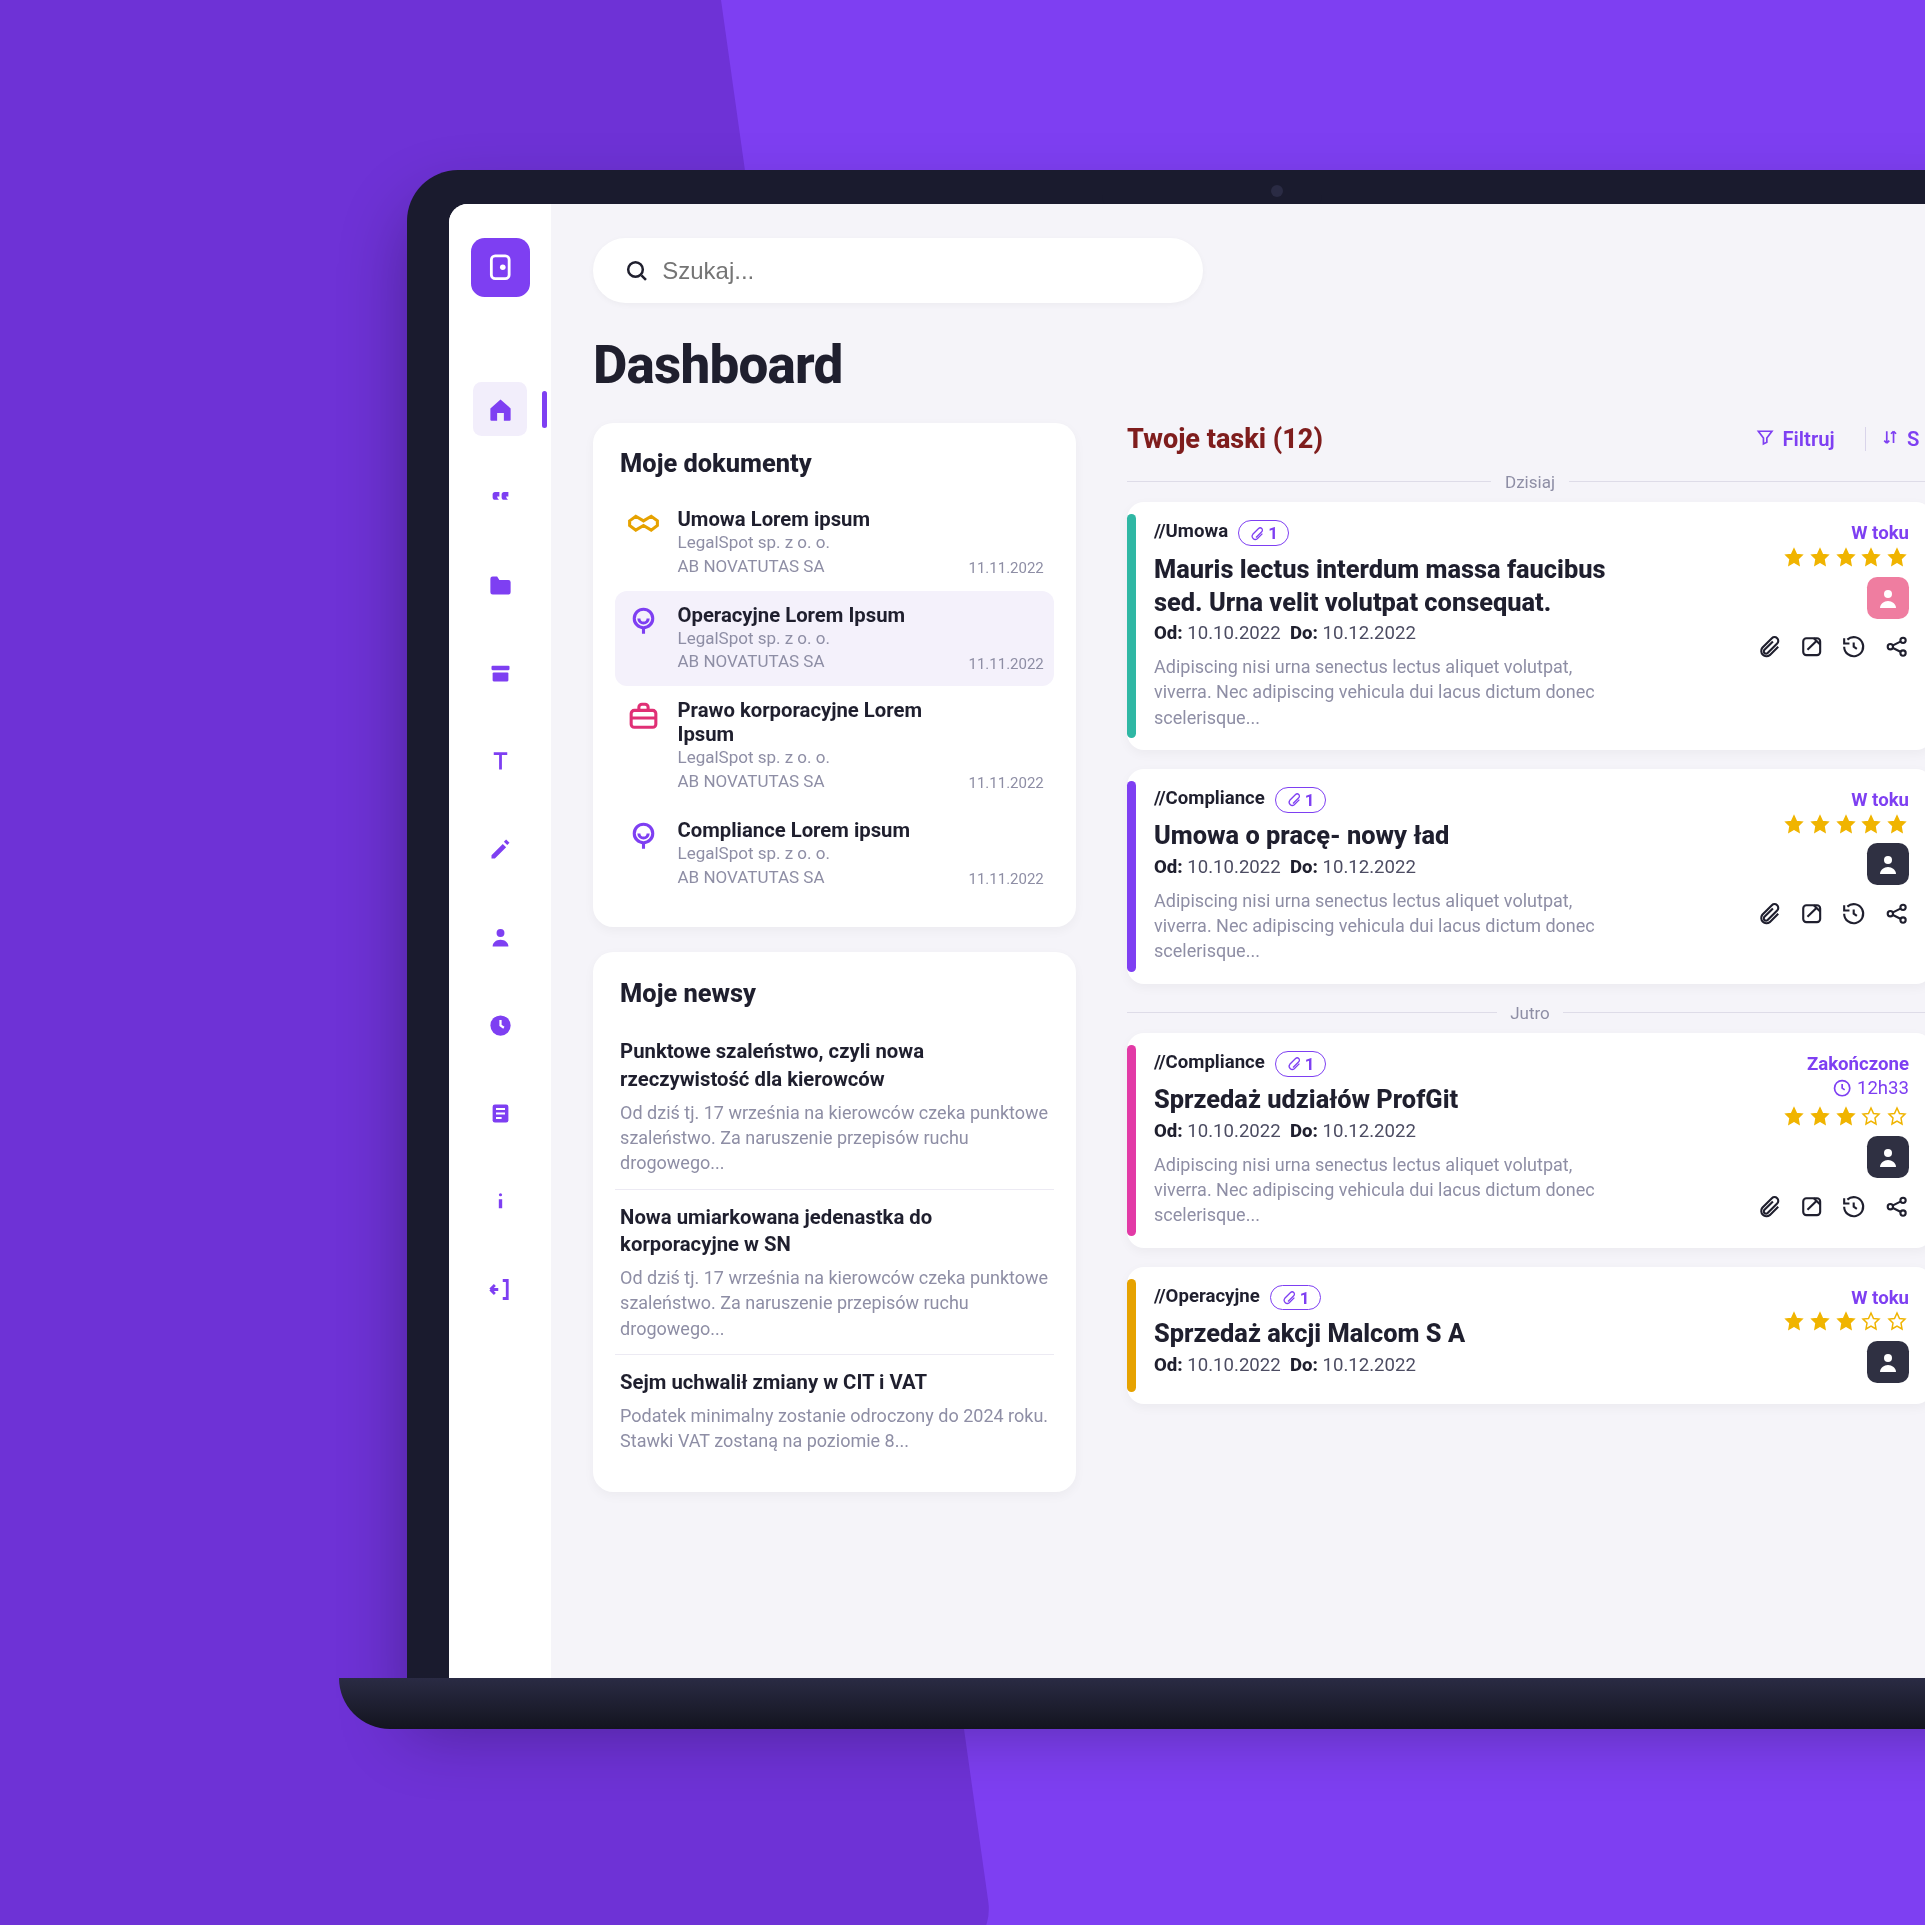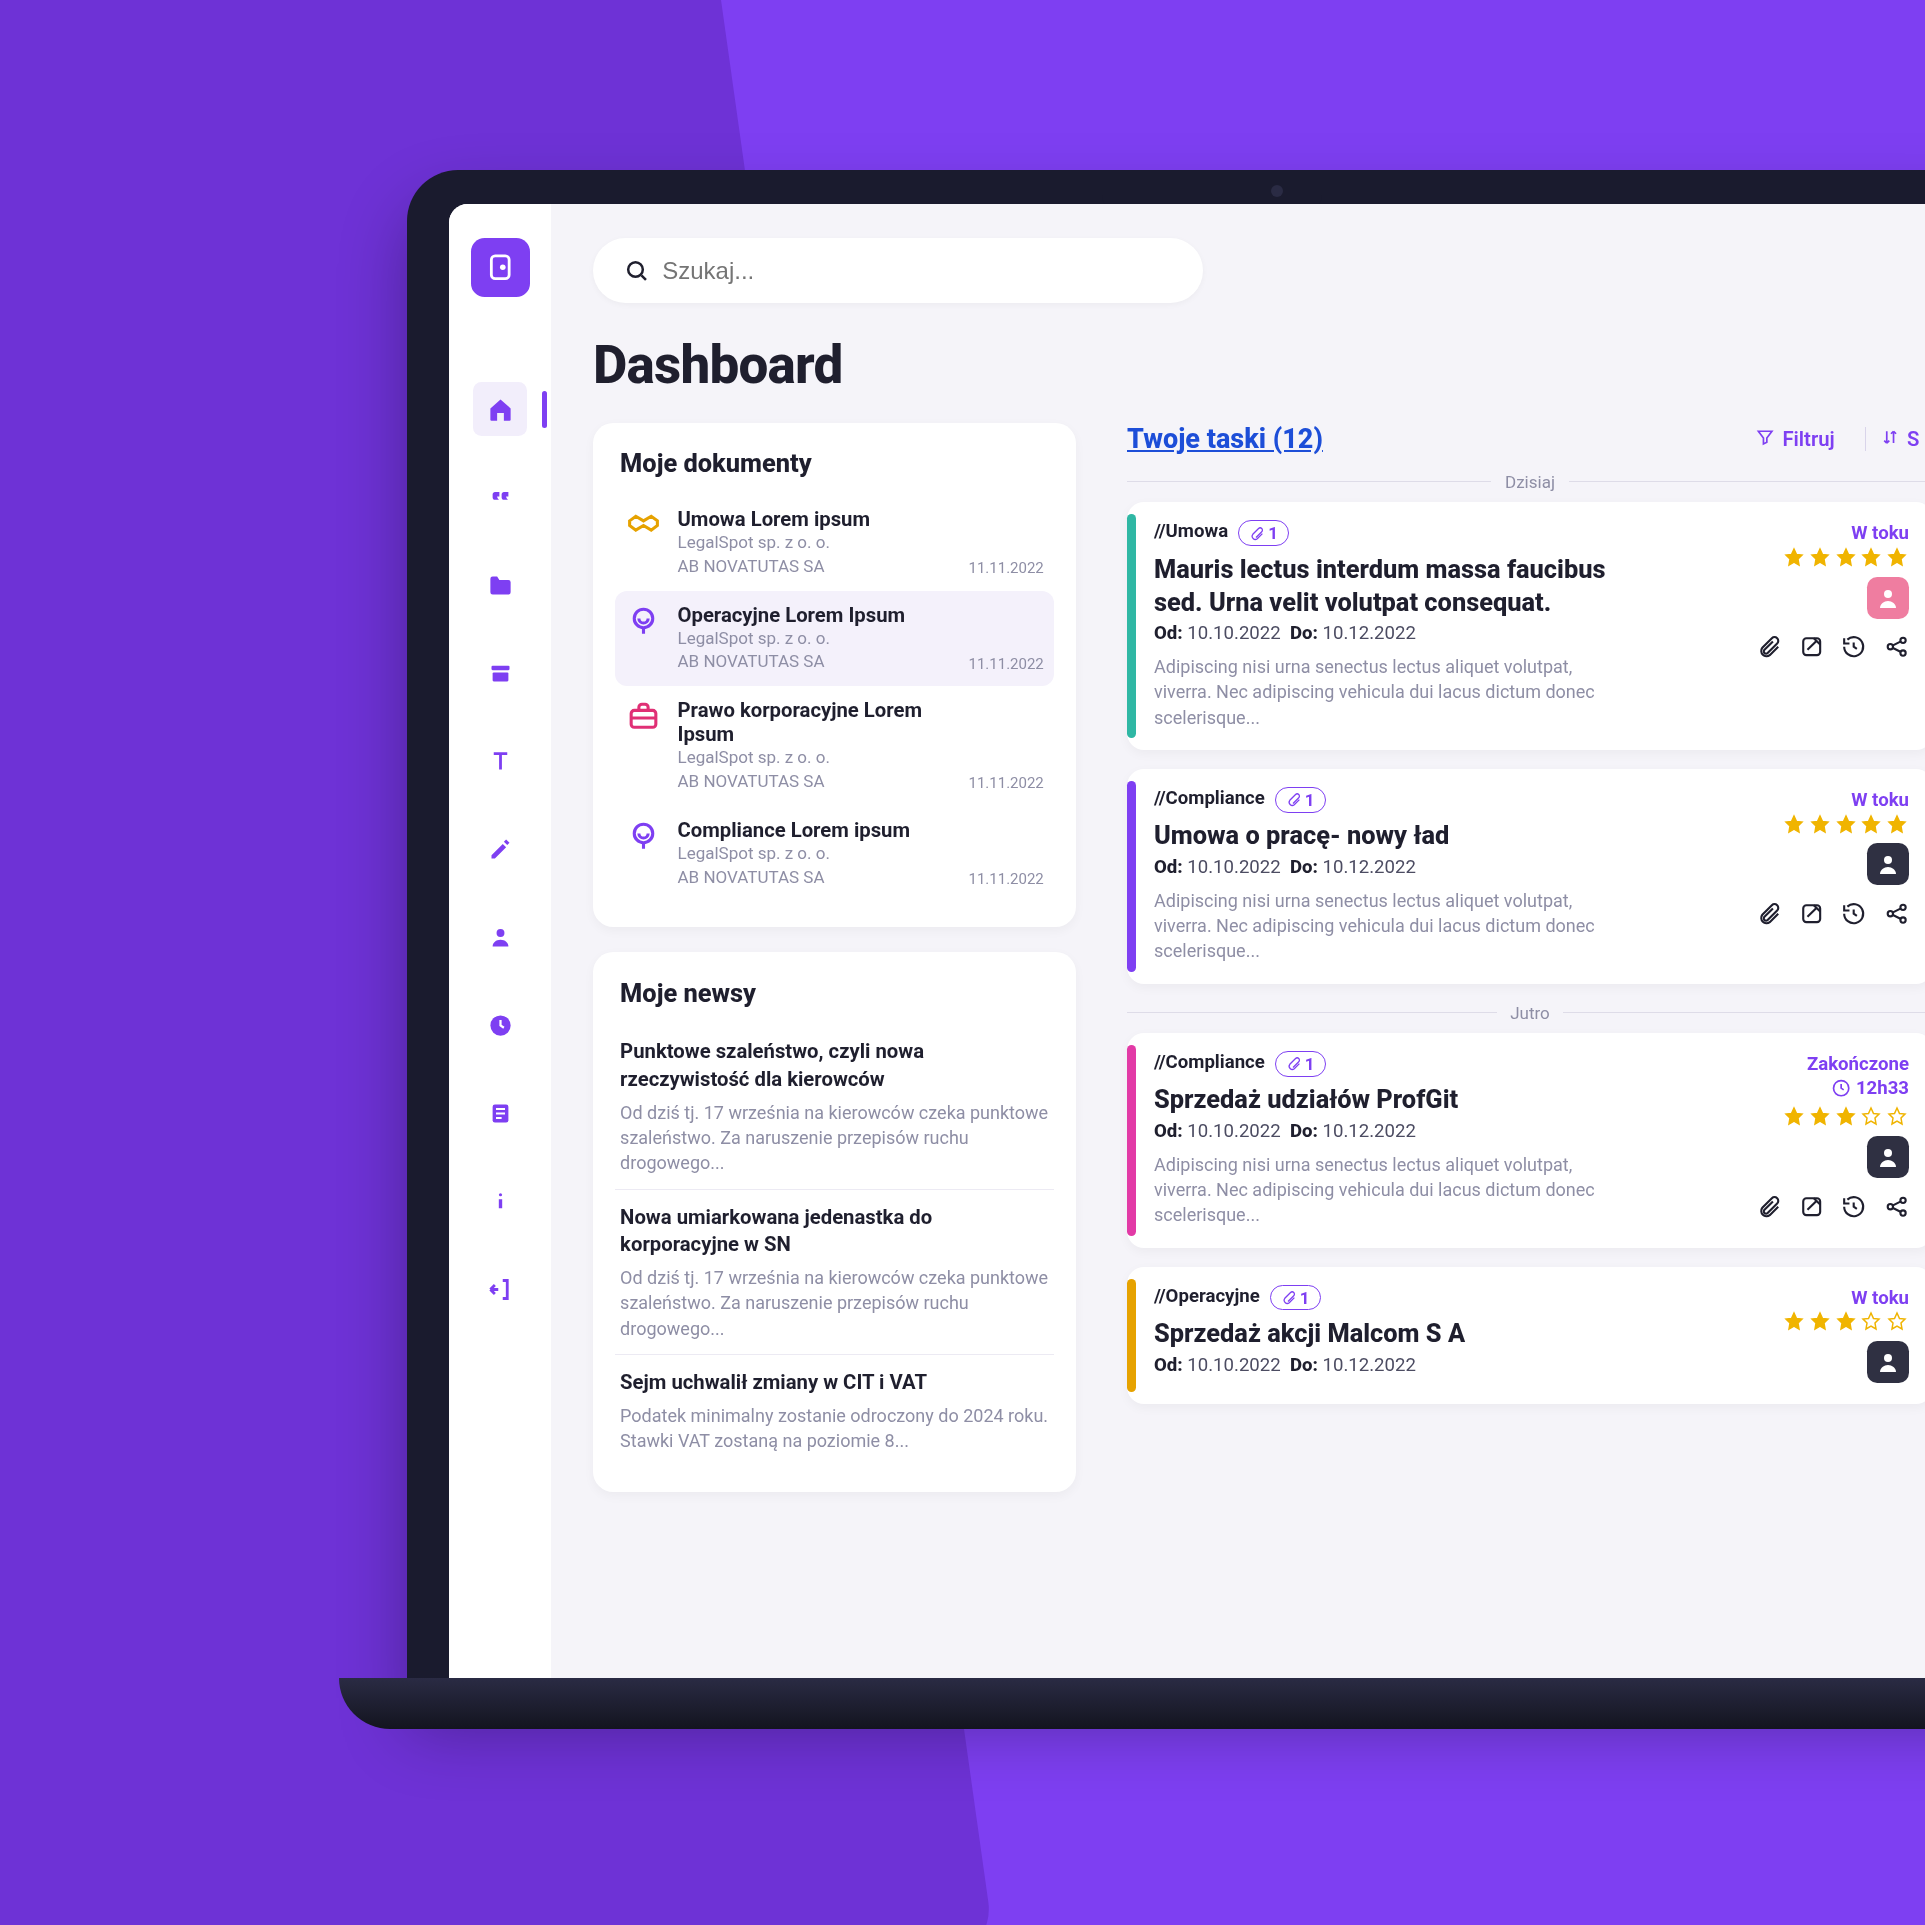--- a/index.html
+++ b/index.html
@@ -201,21 +201,21 @@
   .news-title { font-size: 20.3px; font-weight: 700; color:#1f1f2e; line-height:1.35; margin-bottom:6.8px;}
   .news-body { font-size: 18px; color:#8e8ea5; line-height:1.4; }
 
   
   .tasks-header {
     display: flex;
     align-items: center;
     justify-content: space-between;
     margin-bottom: 17px;
   }
-  .tasks-title { font-size: 27px; font-weight: 800; color:#1d4ed8;text-decoration:underline; }
+  .tasks-title { font-size: 27px; font-weight: 800; color:#7f1d1d; }
   .tasks-actions { display:flex; gap:17px; align-items:center; }
   .filter-btn {
     display:flex; align-items:flex-start; gap:6.8px;
     color:#7e3ff2; font-size:20.3px; font-weight:600;
     cursor:pointer;
     padding: 0 13.6px;
   }
   .filter-btn + .filter-btn { border-left:0.8px solid #d9d4ea; }
   .divider-label {
     display:flex; align-items:center; gap:13.6px;
@@ -257,21 +257,21 @@
   .dates { font-size:18.6px; color:#4c4c62; }
   .dates b { font-weight:800; color:#1f1f2e; }
   .task-desc { font-size:18px; color:#8e8ea5; max-width:441px; margin-top:10.2px; line-height:1.4;}
   .right-stack { display:flex; flex-direction:column; align-items:flex-end; gap:6.8px; }
   .stars { display:flex; gap:1.7px; }
   .stars svg { width:24px; height:24px; }
   .avatar { width:42px; height:42px; border-radius:10.2px; background:#ef7da0; display:flex; align-items:center; justify-content:center; color:#fff; }
   .avatar.dark { background:#2f3042; }
   .tool-row { display:flex; gap:17px; color:#1f1f2e; margin-top:8.5px; }
   .tool-row svg { width:25.4px; height:25.4px; }
-  .timer { display:flex; align-items:center; gap:5.1px; color:#7e3ff2; font-size:18.6px; font-weight:700; }
+  .timer { display:flex; align-items:center; gap:5.1px; color:#7e3ff2; font-size:18.6px; font-weight:400; }
 </style>
 </head>
 <body>
 
 <div class="bg-shape"></div>
 
 <div class="laptop">
   <div class="notch"></div>
   <div class="screen">
     <div class="app">

